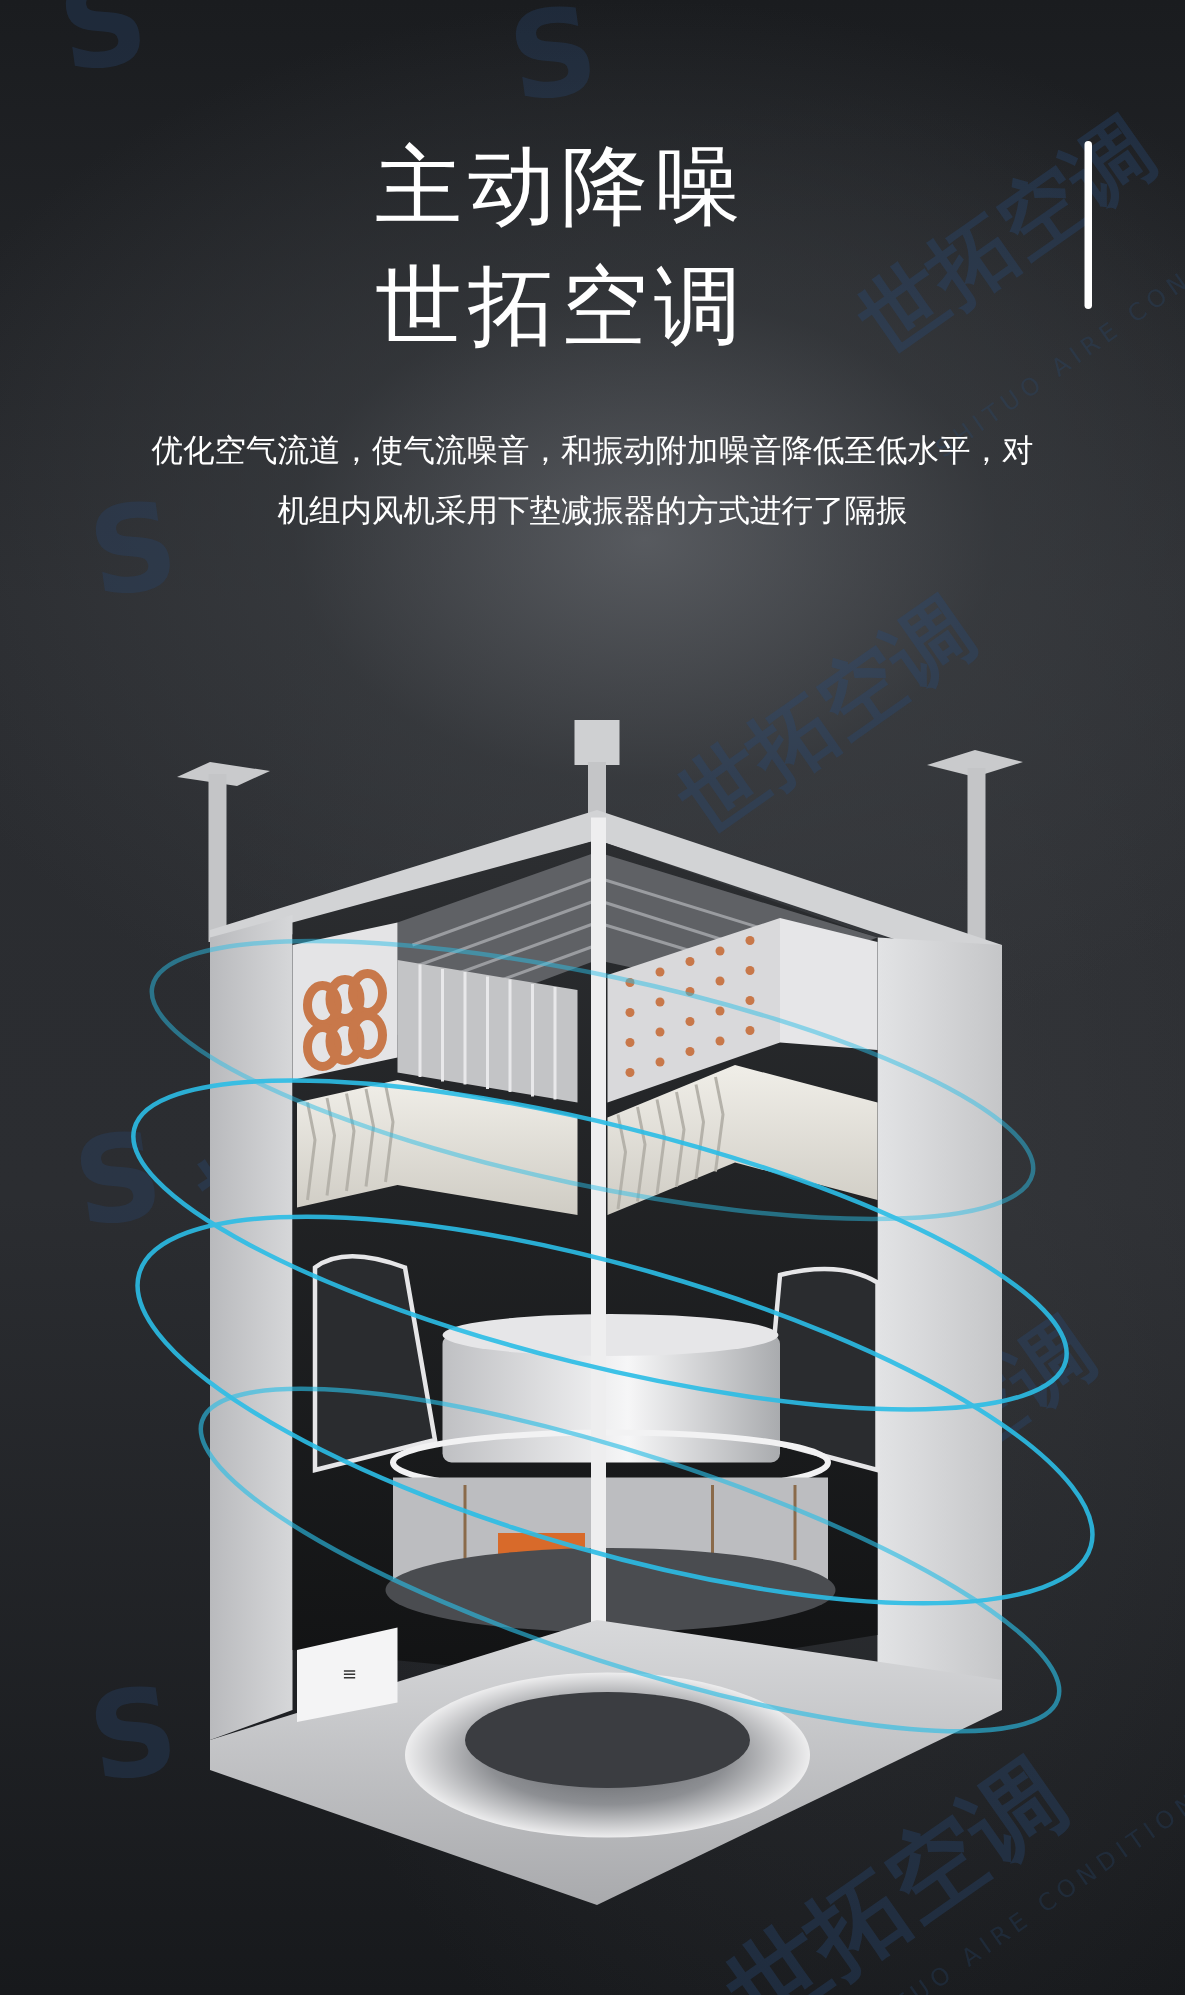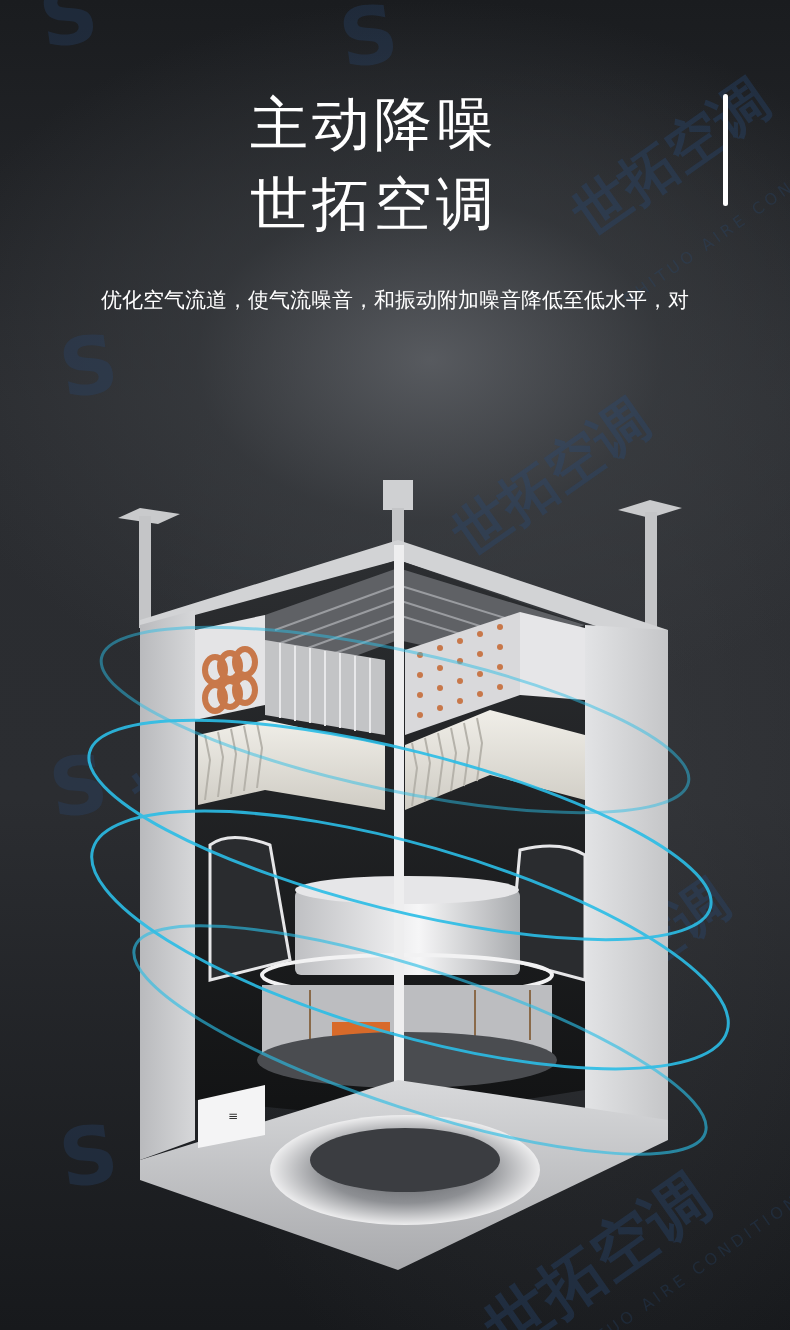--- a/index.html
+++ b/index.html
@@ -69,20 +69,21 @@
 </div>
 
 <div class="title-block">
   <p class="title-line">主动降噪</p>
   <p class="title-line">世拓空调</p>
 </div>
 <div class="title-bar"></div>
 
 <div class="desc">
   <p>优化空气流道，使气流噪音，和振动附加噪音降低至低水平，对</p>
+  <p>机组内风机采用下垫减振器的方式进行了隔振</p>
 </div>
 
 <div class="product">
   <svg width="790" height="860" viewBox="0 470 790 860" xmlns="http://www.w3.org/2000/svg">
     <defs>
       <linearGradient id="casingL" x1="0" x2="1" y1="0" y2="0">
         <stop offset="0" stop-color="#b9babd"></stop>
           <stop offset="1" stop-color="#d6d7d9"></stop>
       </linearGradient>
       <linearGradient id="casingR" x1="0" x2="1" y1="0" y2="0">

